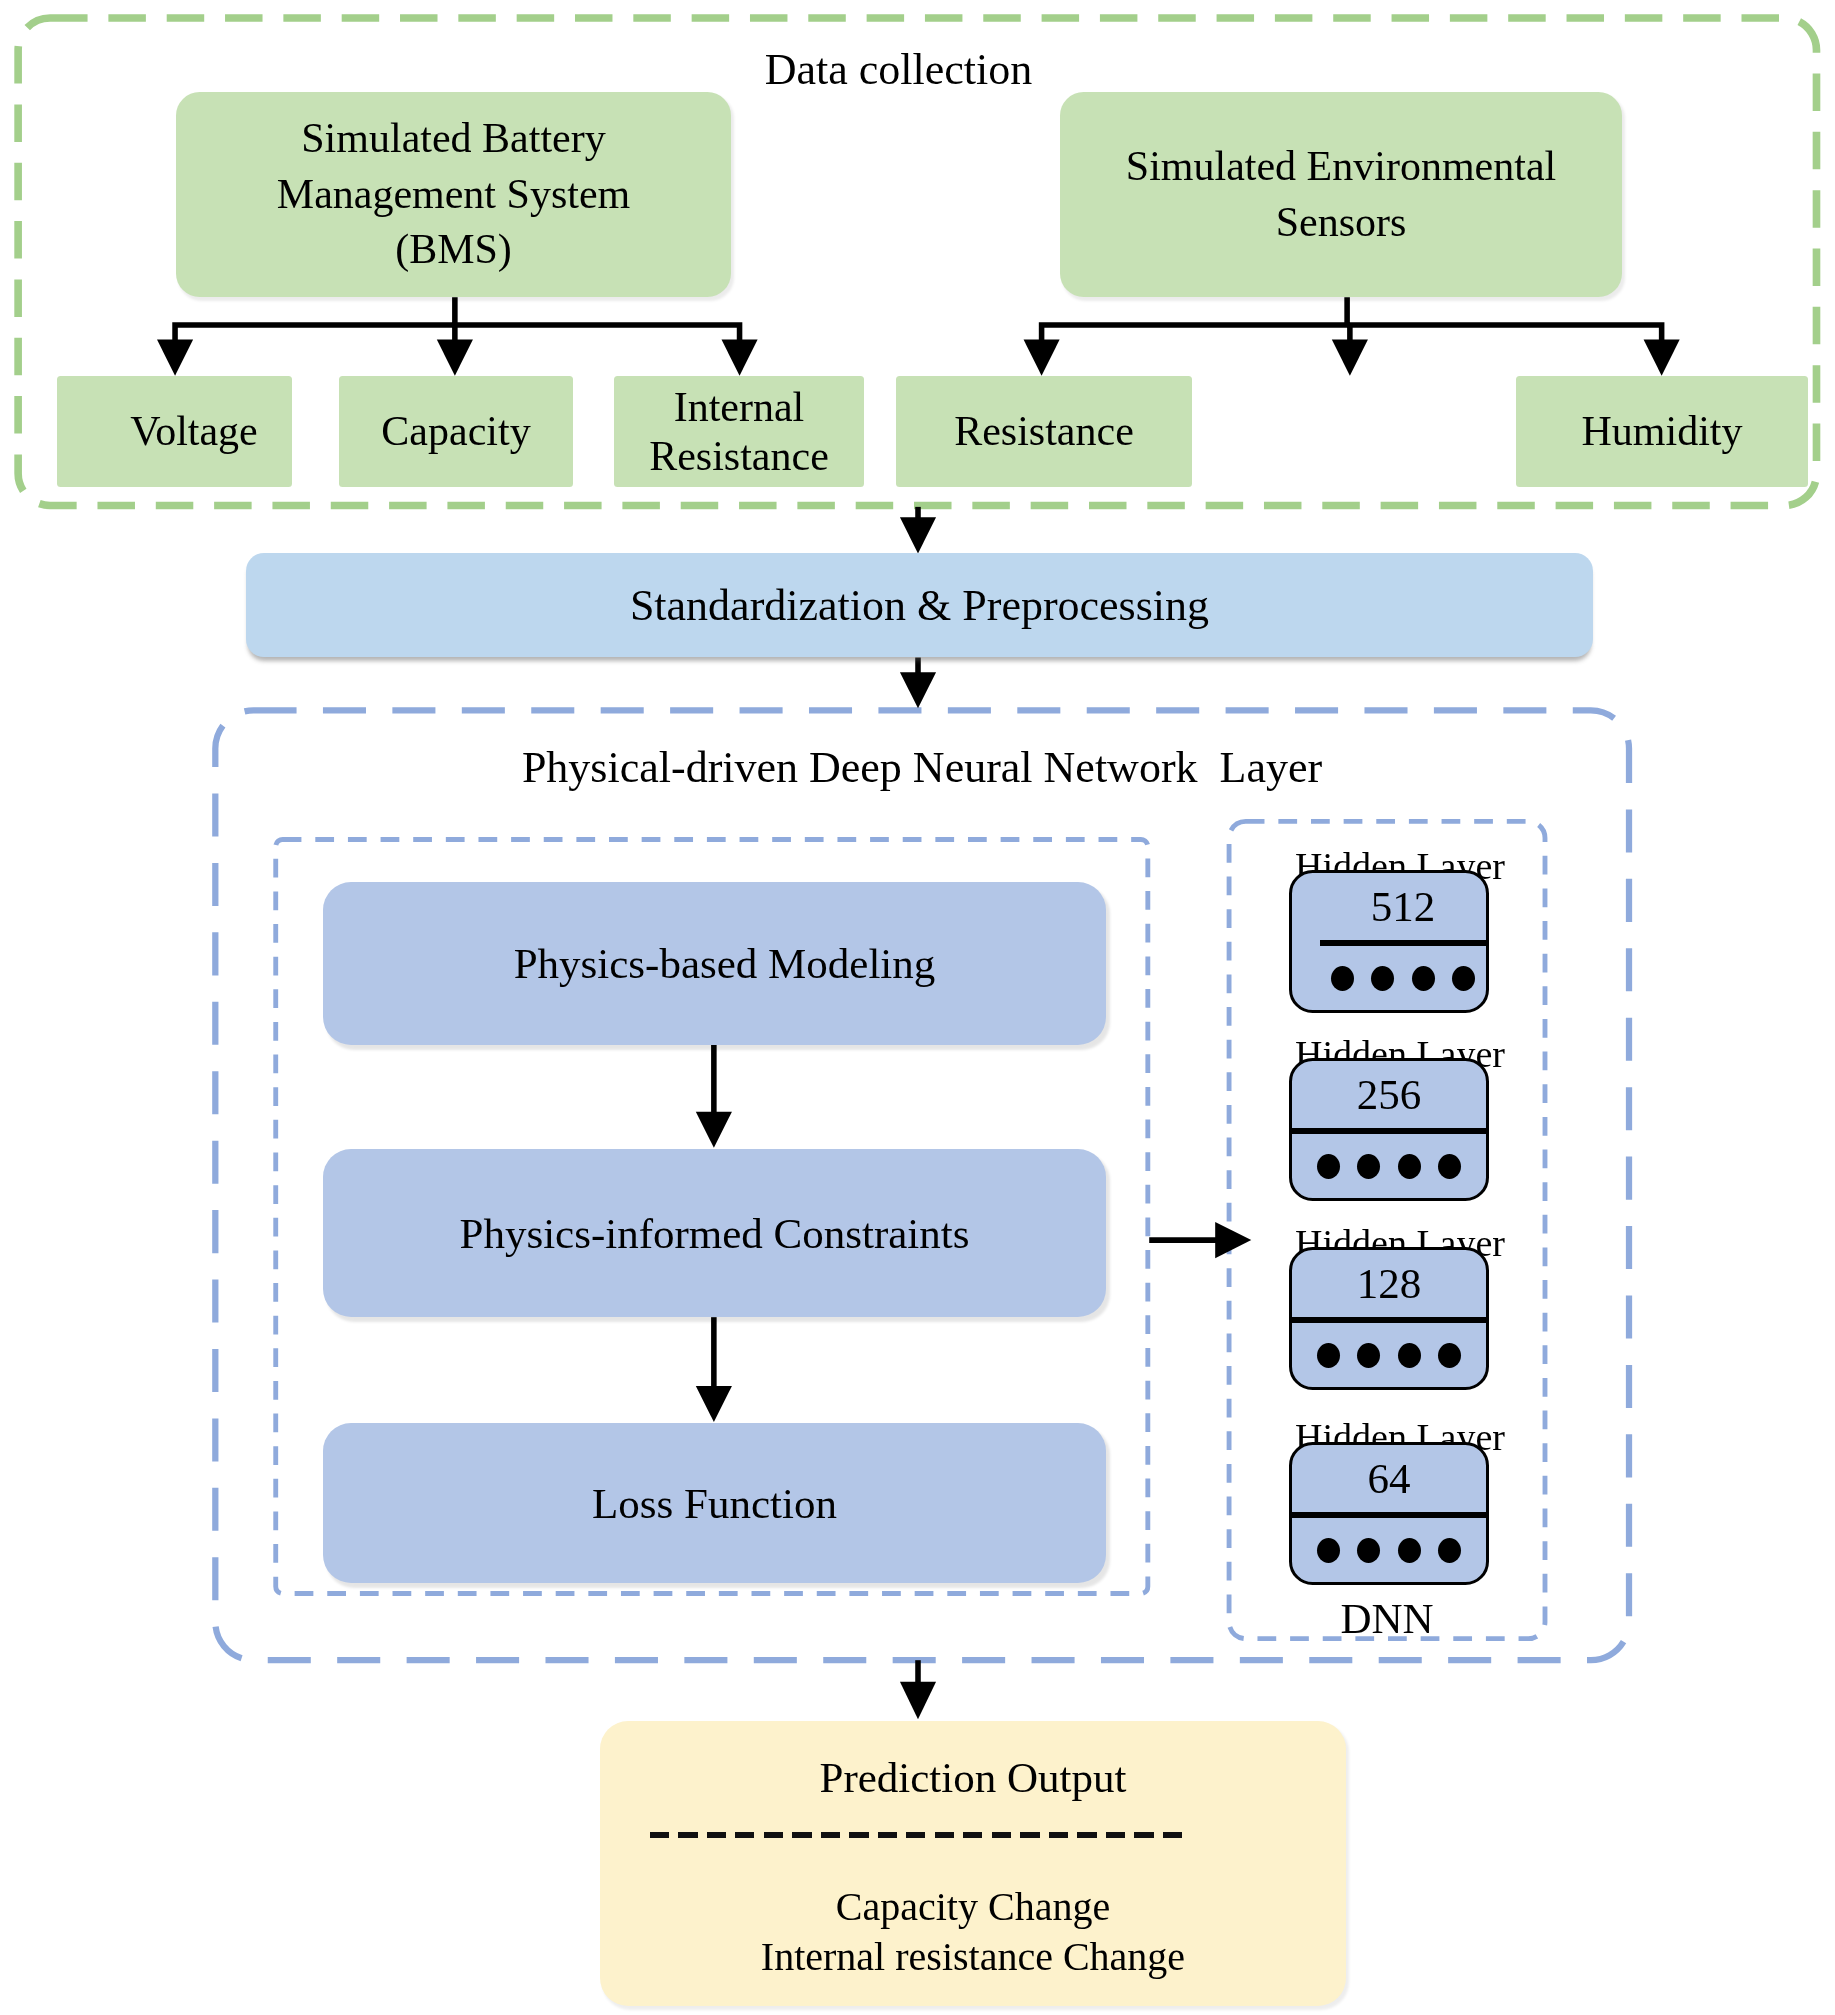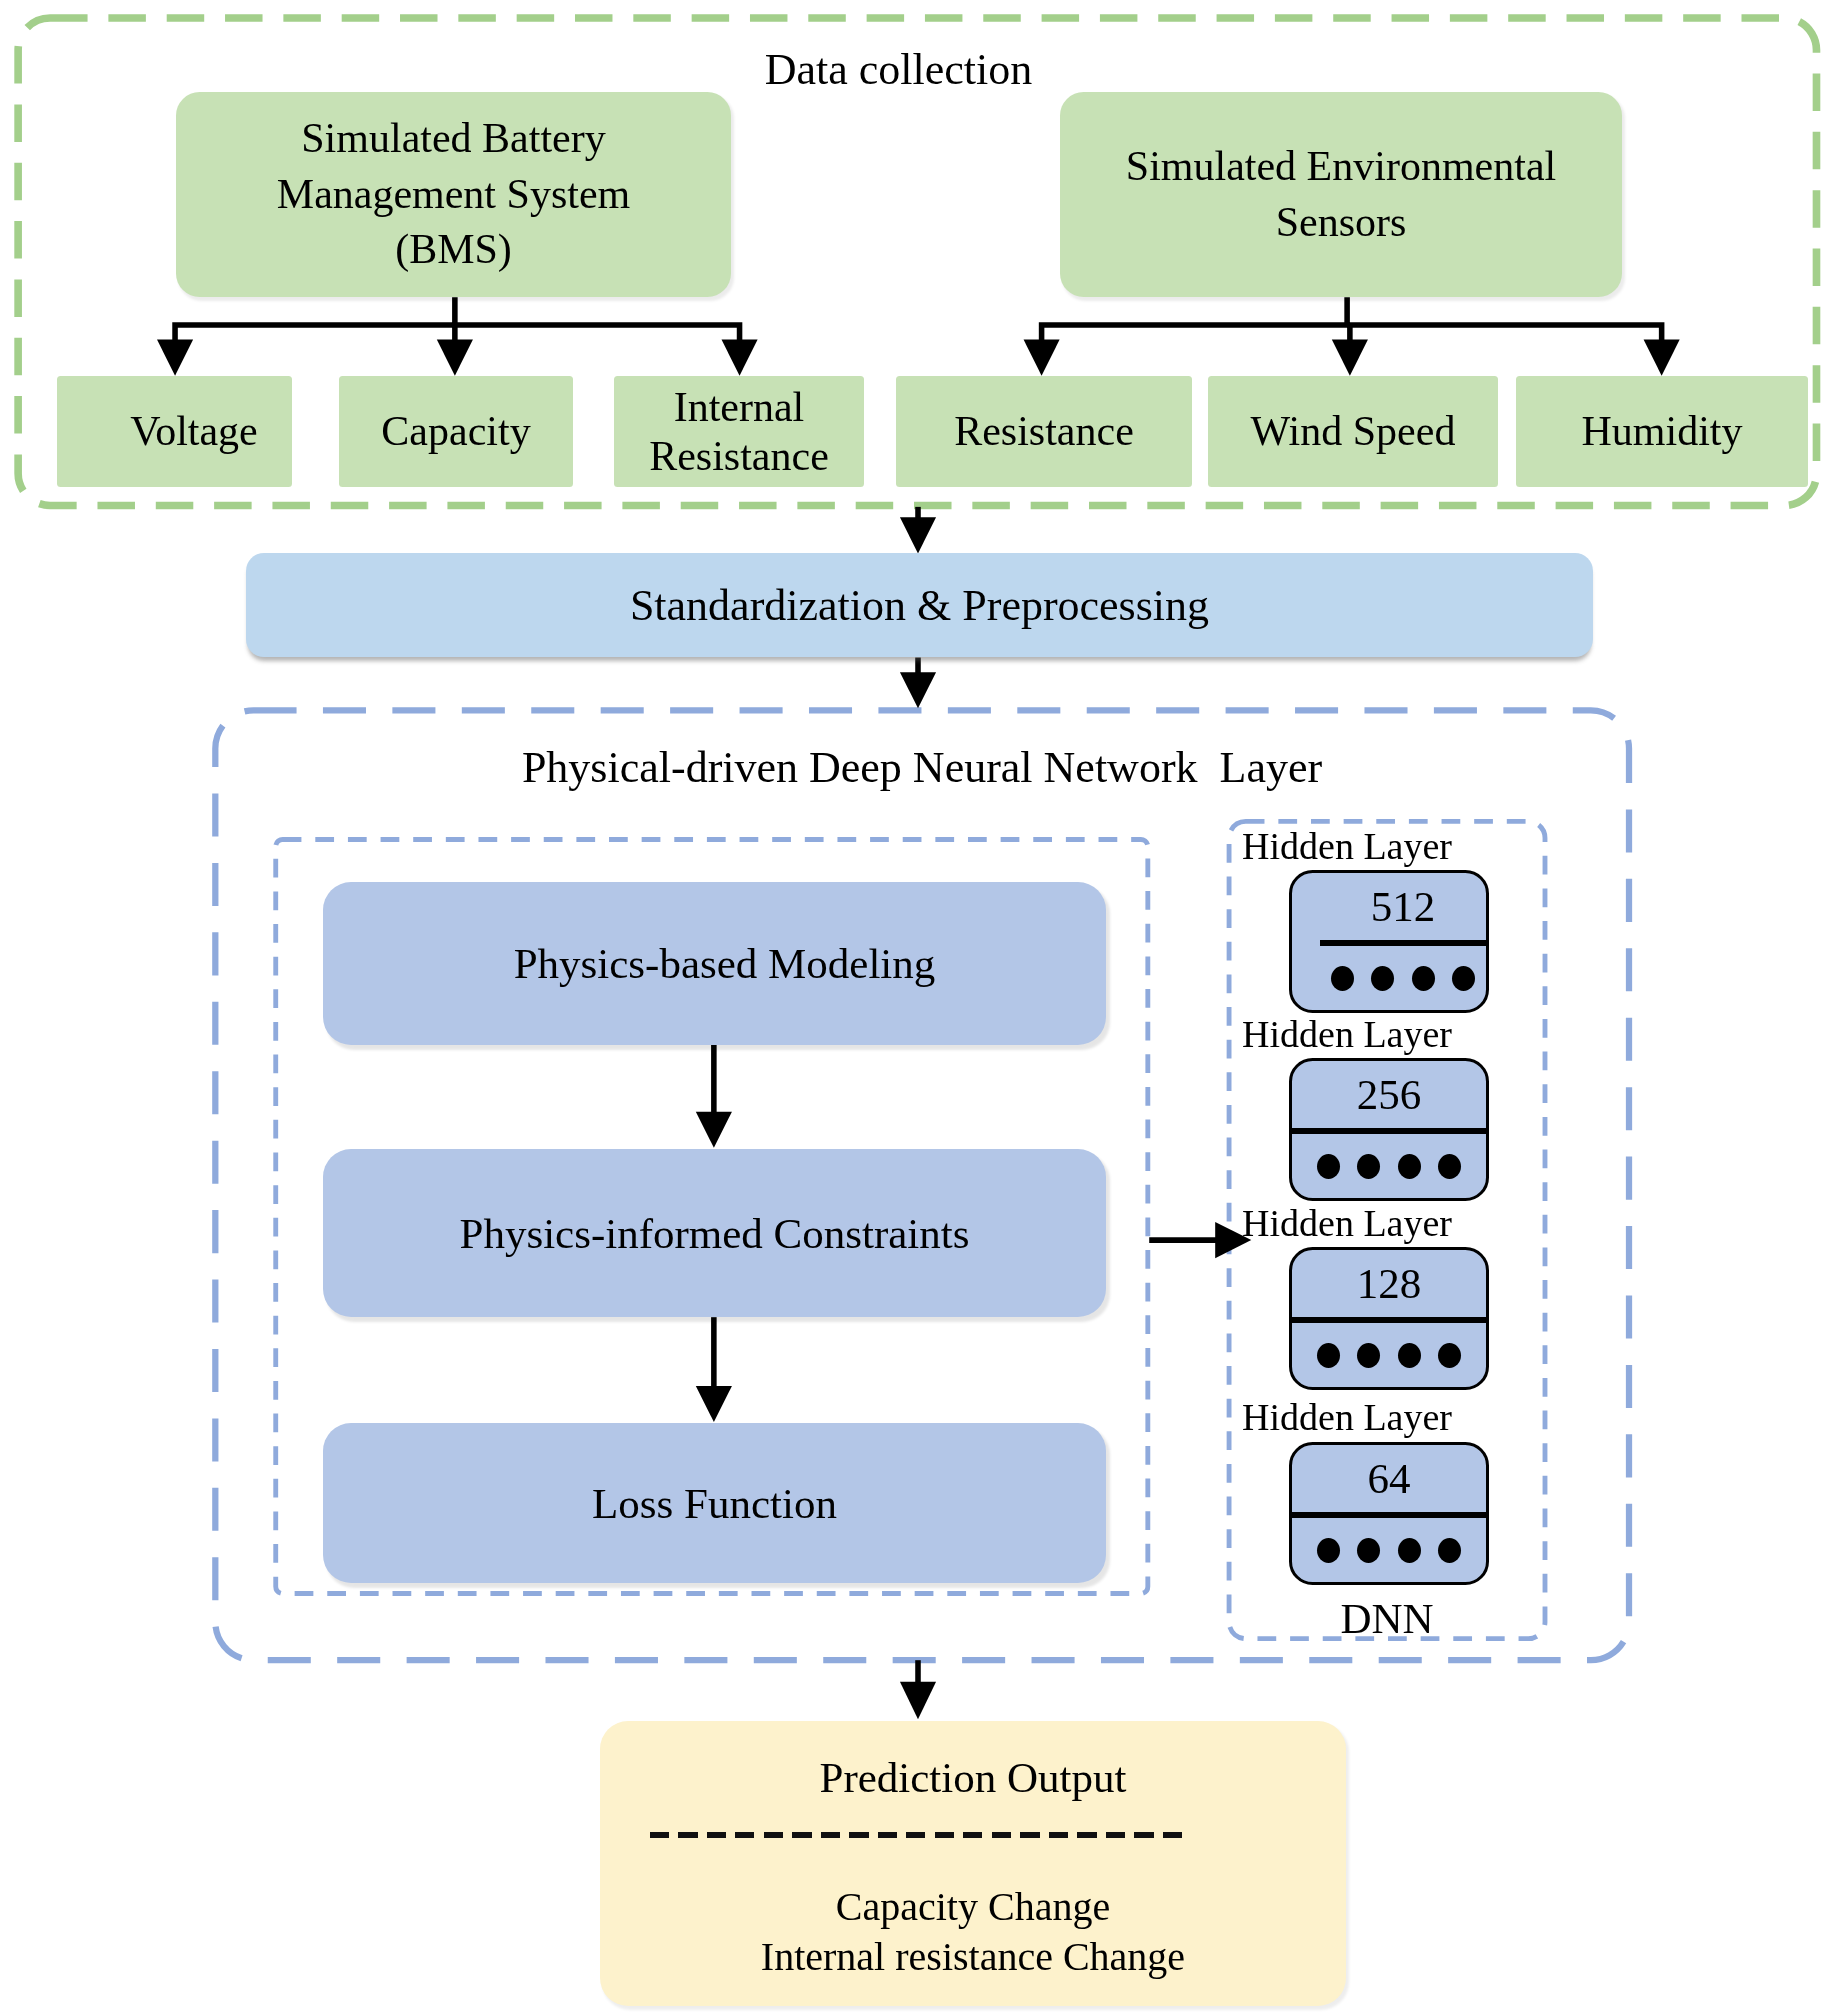--- a/index.html
+++ b/index.html
@@ -35,21 +35,21 @@
   .leaf{top:376px;height:111px;border-radius:3.5px;font-size:42px;line-height:1.15;}
   .title{position:absolute;text-align:center;font-size:44px;line-height:1.1;}
   .bluebar{
     background:var(--blue-box-fill);border-radius:18px;font-size:44px;
     box-shadow:0 5.6px 4.2px -2.1px rgba(90,90,90,0.45);
   }
   .step{
     left:323px;width:783px;background:var(--periwinkle-box-fill);
     border-radius:28px;font-size:43px;box-shadow:3.5px 4.2px 2.8px rgba(0,0,0,0.10);
   }
-  .hl-label{position:absolute;left:1189px;width:316px;text-align:center;font-size:38px;line-height:1.1;}
+  .hl-label{position:absolute;left:1242px;width:316px;text-align:center;font-size:38px;line-height:1.1;margin-top:20px;}
   .hl-box{
     position:absolute;left:1289px;width:200px;height:143px;box-sizing:border-box;
     background:var(--periwinkle-box-fill);border:3.5px solid #000;border-radius:23.6px;
     display:flex;flex-direction:column;overflow:hidden;
   }
   .hl-num{height:67px;display:flex;align-items:center;justify-content:center;font-size:43px;}
   .hl-divider{height:6.2px;background:#000;}
   .hl-dots{flex:1;display:flex;align-items:center;justify-content:center;gap:17.4px;}
   .dot{width:23px;height:25px;background:#000;border-radius:50%;}
   .dnn-caption{position:absolute;left:1229px;width:316px;top:1594px;text-align:center;font-size:43px;}
@@ -128,21 +128,20 @@
 (BMS)</div>
 
   <div class="box greenbox bigbox pre" style="left:1060px;top:92px;width:562px;height:205px;">Simulated Environmental
 Sensors</div>
 
   <div class="box greenbox leaf" style="left:57px;width:235px;padding-left:39px;">Voltage</div>
   <div class="box greenbox leaf" style="left:339px;width:234px;">Capacity</div>
   <div class="box greenbox leaf pre" style="left:614px;width:250px;">Internal
 Resistance</div>
   <div class="box greenbox leaf" style="left:896px;width:296px;">Resistance</div>
-  <div class="box greenbox leaf" style="left:1208px;width:290px;">Wind Speed</div>
   <div class="box greenbox leaf" style="left:1516px;width:292px;">Humidity</div>
 
   <div class="box bluebar" style="left:246px;top:553px;width:1347px;height:104px;">Standardization &amp; Preprocessing</div>
 
   <div class="title prewrap" style="left:215px;top:744px;width:1414px;">Physical-driven Deep Neural Network  Layer</div>
 
   <div class="box step" style="top:882px;height:163px;padding-left:20px;">Physics-based Modeling</div>
   <div class="box step" style="top:1149px;height:168px;">Physics-informed Constraints</div>
   <div class="box step" style="top:1423px;height:160px;">Loss Function</div>
 

